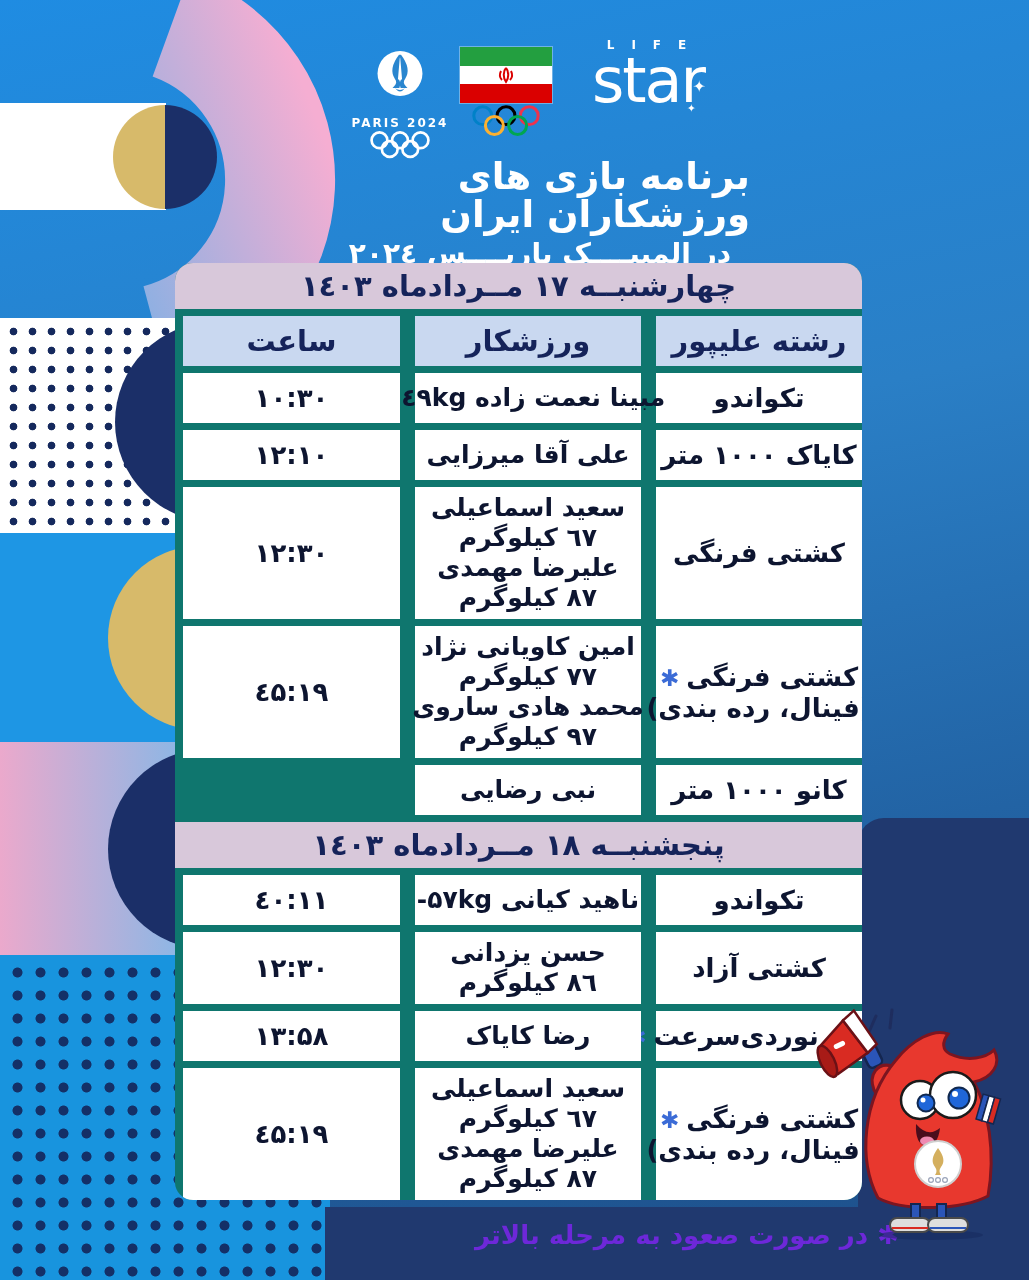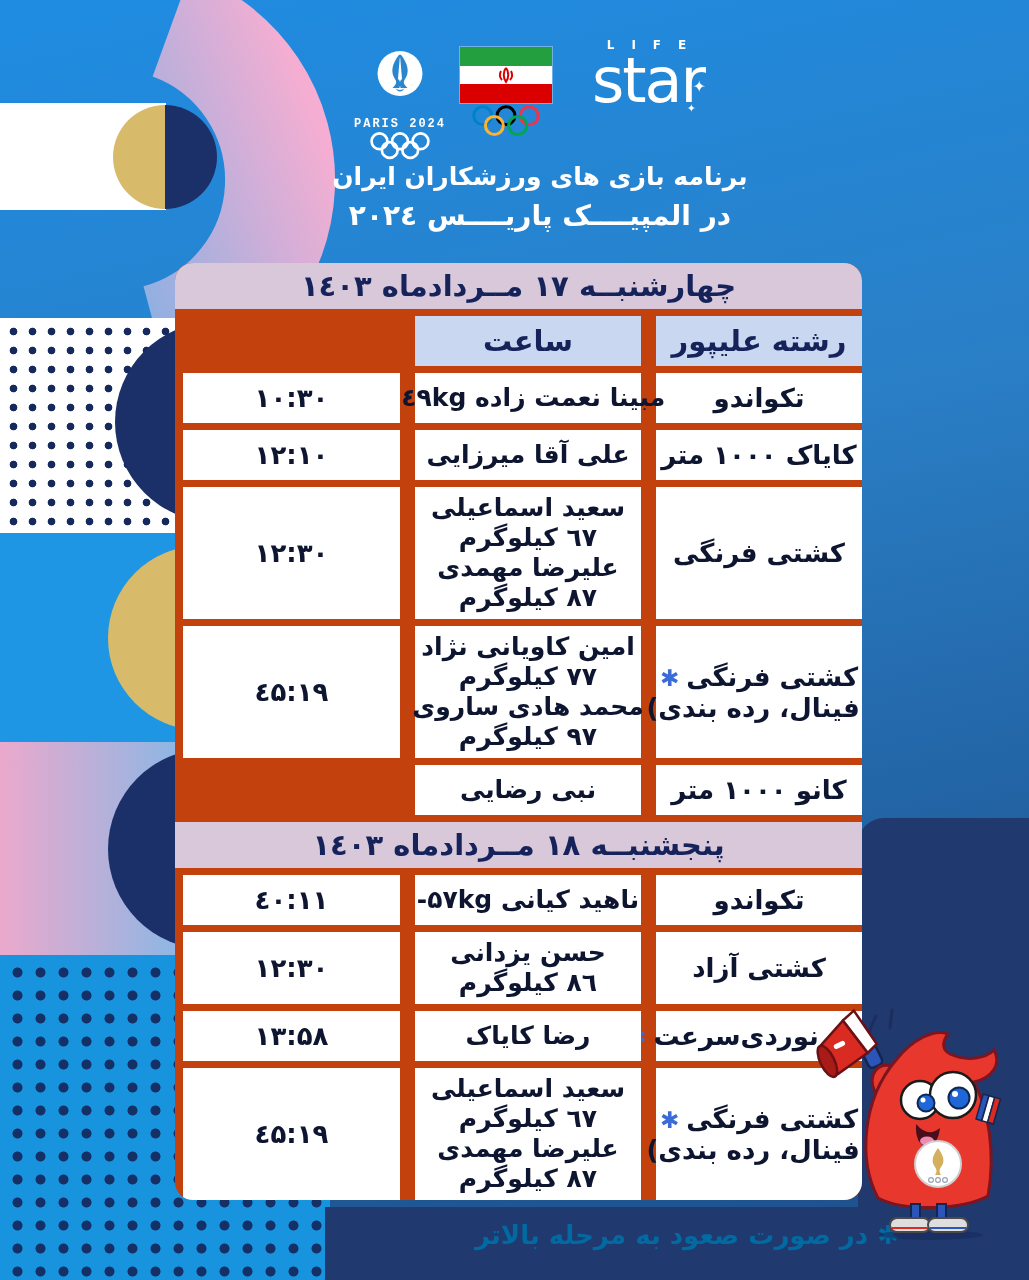--- a/index.html
+++ b/index.html
@@ -29,60 +29,60 @@
     background-size:23px 23px;background-position:6px 6px;
   }
   .circle{position:absolute;border-radius:50%;}
   .circle-navy-a{left:115px;top:4px;width:200px;height:200px;background:#1b2f68;}
   .circle-gold-b{left:108px;top:13px;width:184px;height:184px;background:#d7ba6a;}
   .circle-navy-c{left:108px;top:7px;width:200px;height:200px;background:#1b2f68;}
   .navy-right{position:absolute;left:858px;top:818px;width:171px;height:462px;background:#20396f;border-radius:26px 0 0 0;z-index:1;}
   .navy-footer{position:absolute;left:325px;top:1207px;width:704px;height:73px;background:#20396f;z-index:1;}
   
   .logo-strip{position:absolute;left:340px;top:38px;width:400px;height:110px;z-index:2;}
-  .paris-logo{position:absolute;left:10px;top:6px;width:100px;text-align:center;color:#fff;font-family:Liberation Mono, monospace;}
+  .paris-logo{position:absolute;left:10px;top:6px;width:100px;text-align:center;color:#fff;}
   .paris-caption{font-size:12px;font-weight:bold;letter-spacing:2px;margin-top:2px;white-space:nowrap;}
   .iran-logo{position:absolute;left:118px;top:8px;width:96px;text-align:center;}
   .flag{width:92px;height:56px;border:1px solid rgba(255,255,255,.35);display:block;margin:0 auto;}
   .star-logo{position:absolute;left:228px;top:0px;width:160px;color:#fff;text-align:center;direction:ltr;}
   .star-top{font-size:12px;font-weight:bold;letter-spacing:17px;padding-left:14px;}
   .star-main{font-size:62px;font-weight:normal;letter-spacing:-2px;line-height:58px;position:relative;}
   .sparkle{position:absolute;color:#fff;font-size:16px;}
   .sparkle.s1{right:24px;top:6px;}
   .sparkle.s2{right:34px;top:28px;font-size:11px;}
   .page-title{
     position:absolute;left:330px;top:158px;width:420px;z-index:2;color:#fff;text-align:center;
     font-weight:bold;direction:rtl;
   }
-  .page-title .t1{font-size:25px;line-height:38px;}
+  .page-title .t1{font-size:37px;line-height:38px;text-align:right;}
   .page-title .t2{font-size:28px;line-height:40px;}
   
   .tables-root{
     position:absolute;left:175px;top:263px;width:687px;z-index:3;
-    background:#c2410c;border-radius:18px;overflow:hidden;
+    background:#0f766e;border-radius:18px;overflow:hidden;
     display:flex;flex-direction:column;gap:7px;direction:rtl;
   }
   .date-header{
     background:#d8c8da;color:#15235a;font-weight:bold;font-size:29px;
     height:46px;display:flex;align-items:center;justify-content:center;
   }
   .trow{display:grid;grid-template-columns:214px 234px 225px;gap:7px;}
   .cell{
     background:#ffffff;min-height:50px;display:flex;flex-direction:column;
     align-items:center;justify-content:center;text-align:center;
     padding:6px 8px;box-sizing:border-box;color:#0d1530;font-weight:bold;margin-left:8px;
   }
   .hcell{background:#c9d8f0;color:#15235a;font-size:29px;min-height:50px;}
   .cell .line{line-height:30px;font-size:25px;white-space:nowrap;}
   .cell.sport .line{font-size:26px;}
   .cell.time{font-size:26px;}
   .star{color:#3b6bd6;font-size:23px;margin-inline-start:7px;}
   
   .footer-note{
-    position:absolute;right:130px;top:1220px;z-index:2;color:#0369a1;font-weight:bold;
+    position:absolute;right:130px;top:1220px;z-index:2;color:#6d28d9;font-weight:bold;
     font-size:26px;direction:rtl;white-space:nowrap;
   }
   
   .mascot{position:absolute;left:816px;top:1000px;width:210px;height:240px;z-index:4;}
 </style>
 </head>
 <body>
 
 <svg class="ring-svg" width="360" height="360" viewBox="0 0 360 360">
   <defs>
@@ -159,20 +159,21 @@
 
 <div class="page-title">
   <div class="t1">برنامه بازی های ورزشکاران ایران</div>
   <div class="t2">در المپیــــک پاریــــس ۲۰۲٤</div>
 </div>
 
 <div class="tables-root" id="tables-root">
     <div class="date-header">چهارشنبــه ۱۷ مــردادماه ۱٤۰۳</div>
     <div class="trow">
       <div class="cell hcell">رشته علیپور</div>
+      <div class="cell hcell">ورزشکار</div>
       <div class="cell hcell">ساعت</div>
     </div>
     <div class="trow">
       <div class="cell sport">
         <div class="line">تکواندو</div>
       </div>
       <div class="cell ath">
         <div class="line">مبینا نعمت زاده ٤٩kg-</div>
       </div>
       <div class="cell time">۱۰:۳۰</div>

